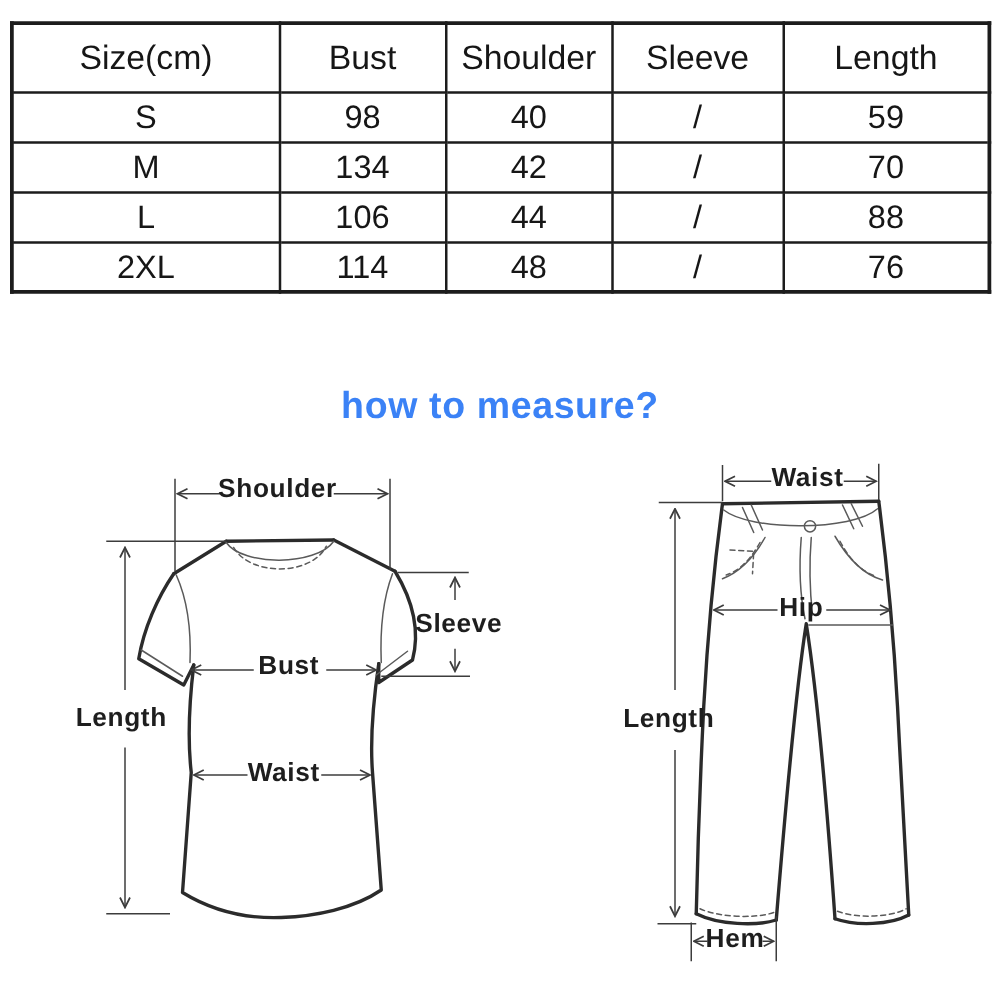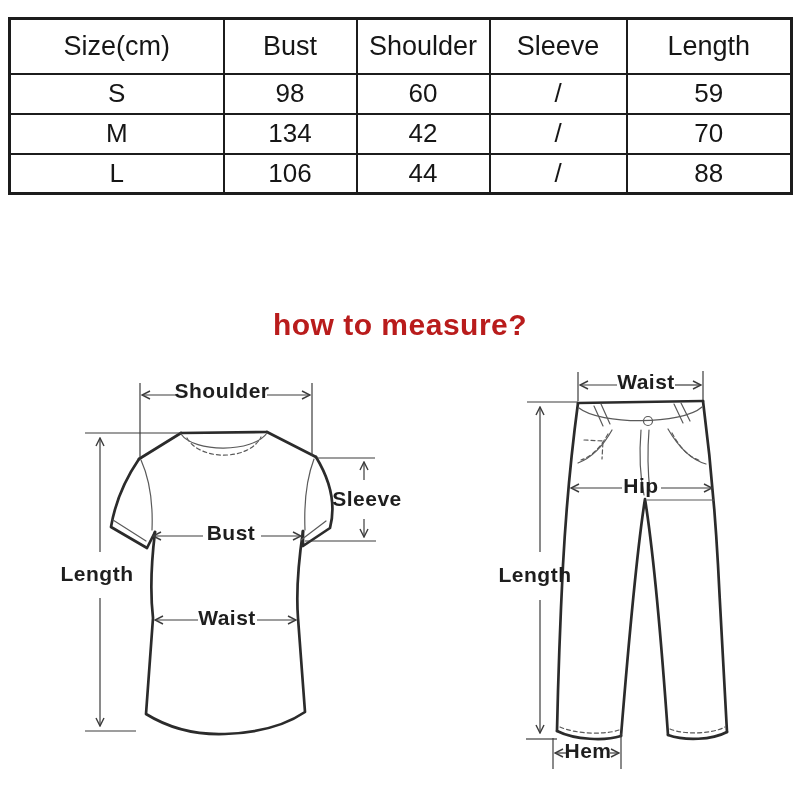--- a/index.html
+++ b/index.html
@@ -17,21 +17,21 @@
     border:2px solid #1c1c1c;text-align:center;vertical-align:middle;
     font-weight:400;padding:0;color:#161616;
   }
   .size-table thead tr{height:55px;}
   .size-table tbody tr{height:40px;}
   .size-table th{font-size:27px;}
   .size-table td{font-size:26px;}
   
   .measure-title{
     position:absolute;left:0;top:308px;width:800px;text-align:center;
-    font-size:30px;font-weight:600;letter-spacing:.5px;color:#b91c1c;
+    font-size:30px;font-weight:600;letter-spacing:.5px;color:#3b82f6;
   }
   
   .diagram{position:absolute;left:0;top:0;}
   .garment{stroke:#2b2b2b;stroke-width:2.7;fill:none;stroke-linecap:round;stroke-linejoin:round;}
   .seam{stroke:#5a5a5a;stroke-width:1.2;fill:none;stroke-linecap:round;}
   .seam-dash{stroke:#5a5a5a;stroke-width:1.2;fill:none;stroke-dasharray:4 3;stroke-linecap:round;}
   .dim{stroke:#3c3c3c;stroke-width:1.2;fill:none;}
   .dim-label{
     font-family:"Liberation Sans",sans-serif;font-size:21px;font-weight:600;
     letter-spacing:.5px;fill:#1e1e1e;text-anchor:middle;
@@ -54,37 +54,44 @@
       <th>Bust</th>
       <th>Shoulder</th>
       <th>Sleeve</th>
       <th>Length</th>
     </tr>
   </thead>
   <tbody>
     <tr>
       <td>S</td>
       <td>98</td>
-      <td>60</td>
+      <td>40</td>
       <td>/</td>
       <td>59</td>
     </tr>
     <tr>
       <td>M</td>
       <td>134</td>
       <td>42</td>
       <td>/</td>
       <td>70</td>
     </tr>
     <tr>
       <td>L</td>
       <td>106</td>
       <td>44</td>
       <td>/</td>
       <td>88</td>
+    </tr>
+    <tr>
+      <td>2XL</td>
+      <td>114</td>
+      <td>48</td>
+      <td>/</td>
+      <td>76</td>
     </tr>
   </tbody>
 </table>
 
 <div class="measure-title">how to measure?</div>
 
 <svg class="diagram" width="800" height="800" viewBox="0 0 800 800">
   <defs>
     <marker id="arr" viewBox="0 0 10 10" refX="9" refY="5" markerWidth="10" markerHeight="10" markerUnits="userSpaceOnUse" orient="auto-start-reverse">
       <path d="M1,1 L9,5 L1,9" fill="none" stroke="#3c3c3c" stroke-width="1.4"></path>

